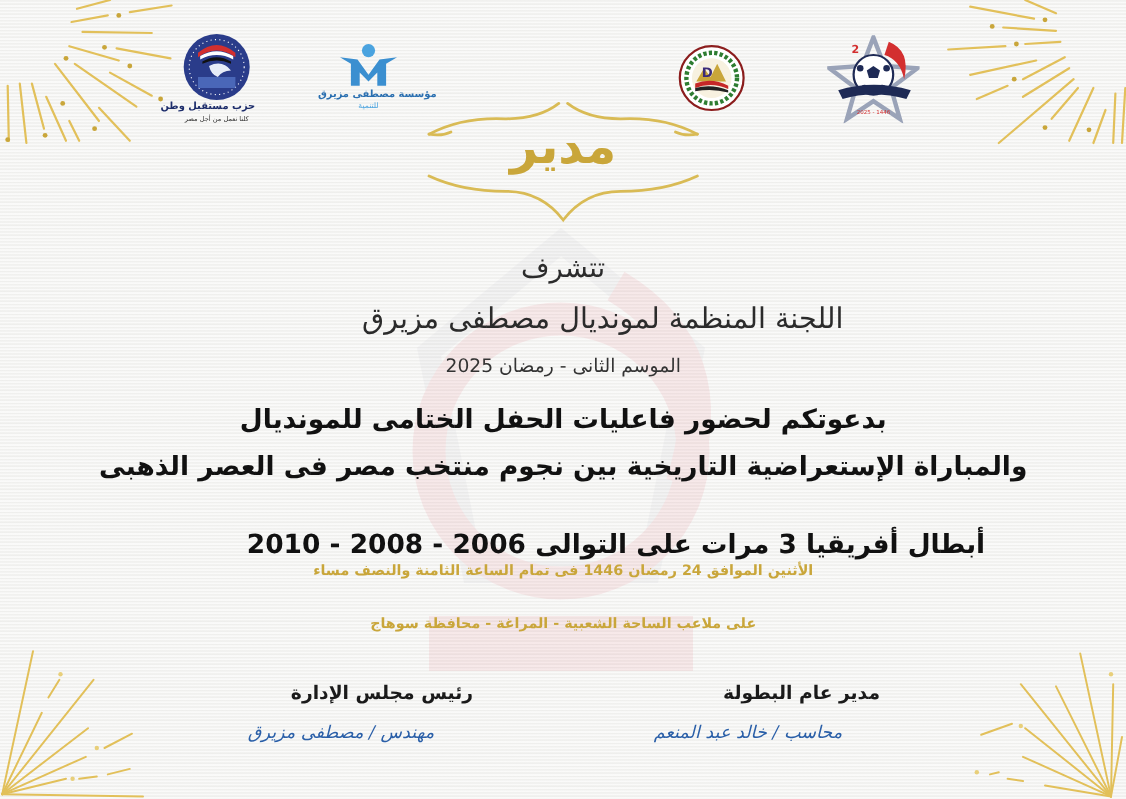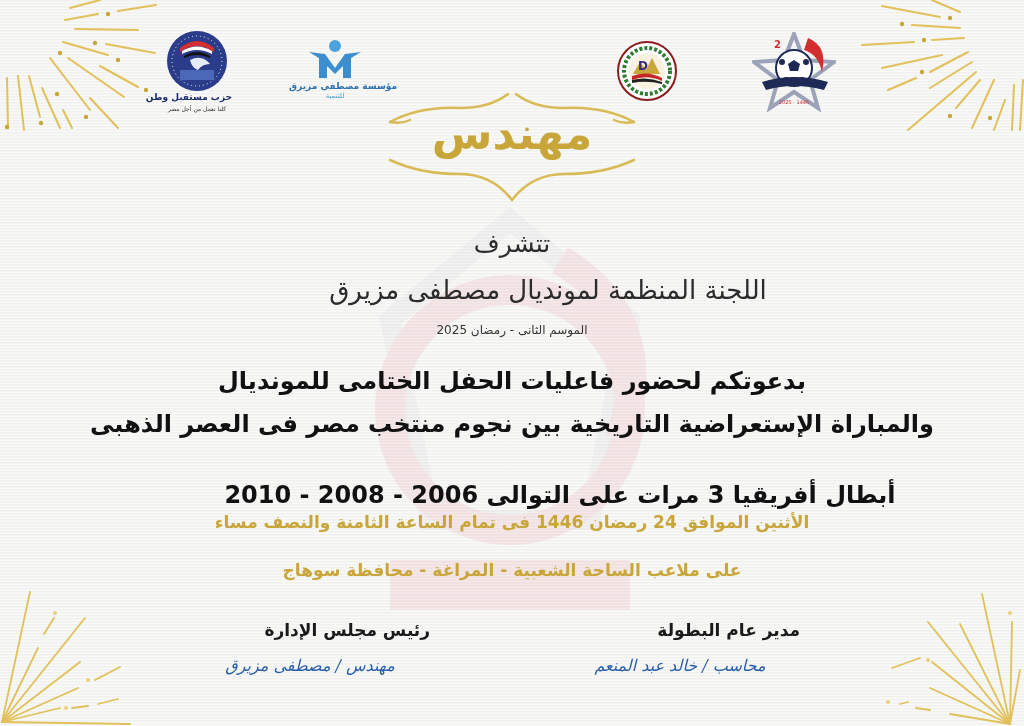--- a/index.html
+++ b/index.html
@@ -11,26 +11,26 @@
     }
     .abs { position: absolute; }
     .rays { position: absolute; }
     .watermark { position: absolute; left: 330px; top: 200px; width: 360px; height: 440px; opacity: 0.10; }
     .logo { position: absolute; }
     .logo-caption { position: absolute; font-size: 8px; font-weight: bold; text-align: center; direction: rtl; white-space: nowrap; }
     .center-line { position: absolute; left: 0; width: 1024px; text-align: center; direction: rtl; white-space: nowrap; }
     .title { font-size: 44px; color: #c9a63a; font-weight: bold; top: 108px; letter-spacing: 4px; }
     .host-1 { top: 229px; font-size: 25px; color: #2b2b2b; }
     .host-2 { top: 275px; font-size: 26px; color: #2b2b2b; margin-left: 36px; }
-    .season { top: 323px; font-size: 12px; color: #333; }
+    .season { top: 323px; font-size: 17px; color: #333; }
     .body-line { font-size: 24px; font-weight: bold; color: #111; }
     .bl1 { top: 367px; }
     .bl2 { top: 410px; }
     .bl3 { top: 481px; padding-left: 48px; }
-    .gold-line { font-size: 17px; font-weight: bold; color: #c9a63a; }
+    .gold-line { font-size: 13px; font-weight: bold; color: #c9a63a; }
     .gl1 { top: 512px; }
     .gl2 { top: 560px; }
     .sig-title { position: absolute; font-size: 17px; font-weight: bold; color: #1a1a1a; direction: rtl; white-space: nowrap; text-align: right; }
     .sig-name { position: absolute; font-size: 16px; color: #2a5fa8; direction: rtl; white-space: nowrap; text-align: center; font-family: "DejaVu Serif", serif; font-style: italic; }
   </style>
 </head>
 <body>
 
 <svg class="rays" style="left:0;top:0" width="170" height="140" viewBox="0 0 170 140">
   <g stroke="#e2c05a" stroke-width="2" stroke-linecap="round" fill="none">
@@ -192,21 +192,21 @@
 </div>
 
 <svg class="abs" style="left:380px;top:88px" width="264" height="124" viewBox="0 0 264 124">
   <g fill="none" stroke="#d9bb55" stroke-width="2.5" stroke-linecap="round">
     <path d="M10 34 Q40 18 80 20 Q110 20 128 6 M136 6 Q154 20 184 20 Q224 18 254 34"></path>
     <path d="M10 34 Q22 36 30 32"></path>
     <path d="M234 32 Q242 36 254 34"></path>
     <path d="M10 72 Q40 86 80 86 Q112 86 132 112 Q152 86 184 86 Q224 86 254 72"></path>
   </g>
 </svg>
-<div class="center-line title">مهندس</div>
+<div class="center-line title">مدير</div>
 
 <div class="center-line host-1">تتشرف</div>
 <div class="center-line host-2">اللجنة المنظمة لمونديال مصطفى مزيرق</div>
 <div class="center-line season">الموسم الثانى  - رمضان 2025</div>
 
 <div class="center-line body-line bl1">بدعوتكم لحضور فاعليات الحفل الختامى للمونديال</div>
 <div class="center-line body-line bl2">والمباراة الإستعراضية التاريخية بين نجوم منتخب مصر فى العصر الذهبى</div>
 <div class="center-line body-line bl3">أبطال أفريقيا  3 مرات على التوالى  2006 - 2008 - 2010</div>
 
 <div class="center-line gold-line gl1">الأثنين الموافق 24 رمضان 1446  فى تمام الساعة الثامنة والنصف مساء</div>

